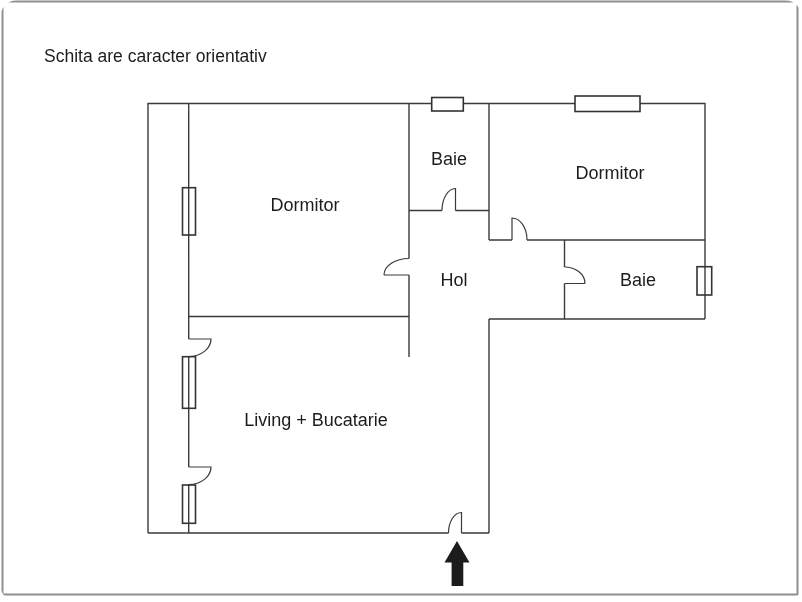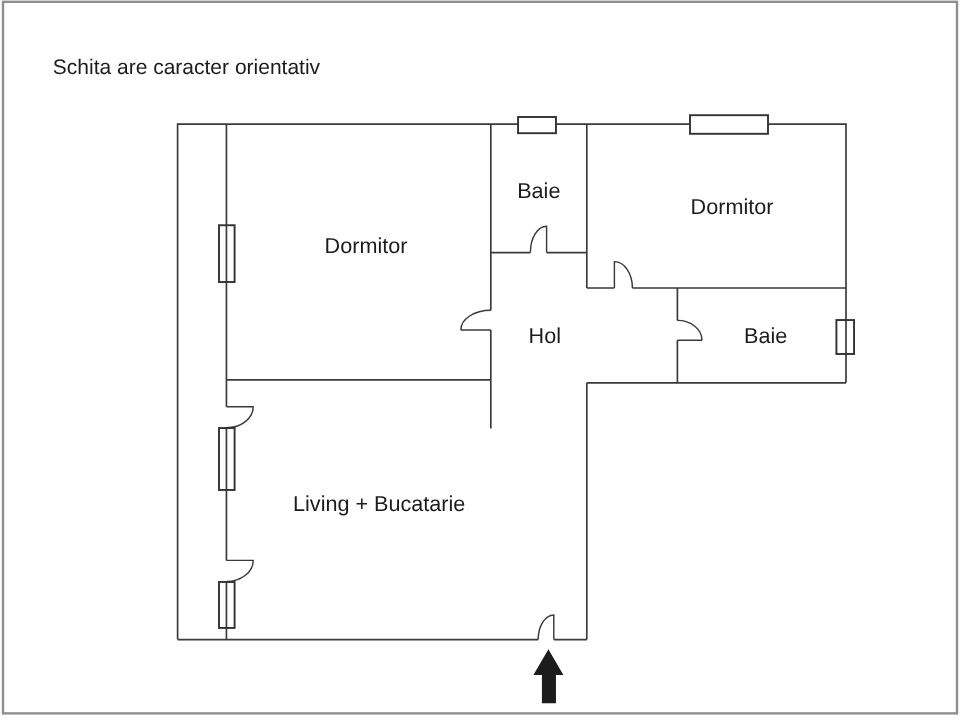--- a/index.html
+++ b/index.html
@@ -7,20 +7,21 @@
     padding: 0;
     background: #ffffff;
     font-family: "Liberation Sans", sans-serif;
   }
   .canvas {
     position: relative;
     width: 802px;
     height: 602px;
     background: #ffffff;
     overflow: hidden;
+    border-radius: 18px;
   }
   svg { display: block; }
   .wall      { stroke: #3a3a3a; stroke-width: 1.4; fill: none; }
   .door      { stroke: #3a3a3a; stroke-width: 1.2; fill: none; }
   .win       { stroke: #333333; stroke-width: 1.6; fill: none; }
   .win-fill  { stroke: #333333; stroke-width: 1.6; fill: #ffffff; }
   .room-label {
     font-family: "Liberation Sans", sans-serif;
     font-size: 18px;
     fill: #1c1c1c;

